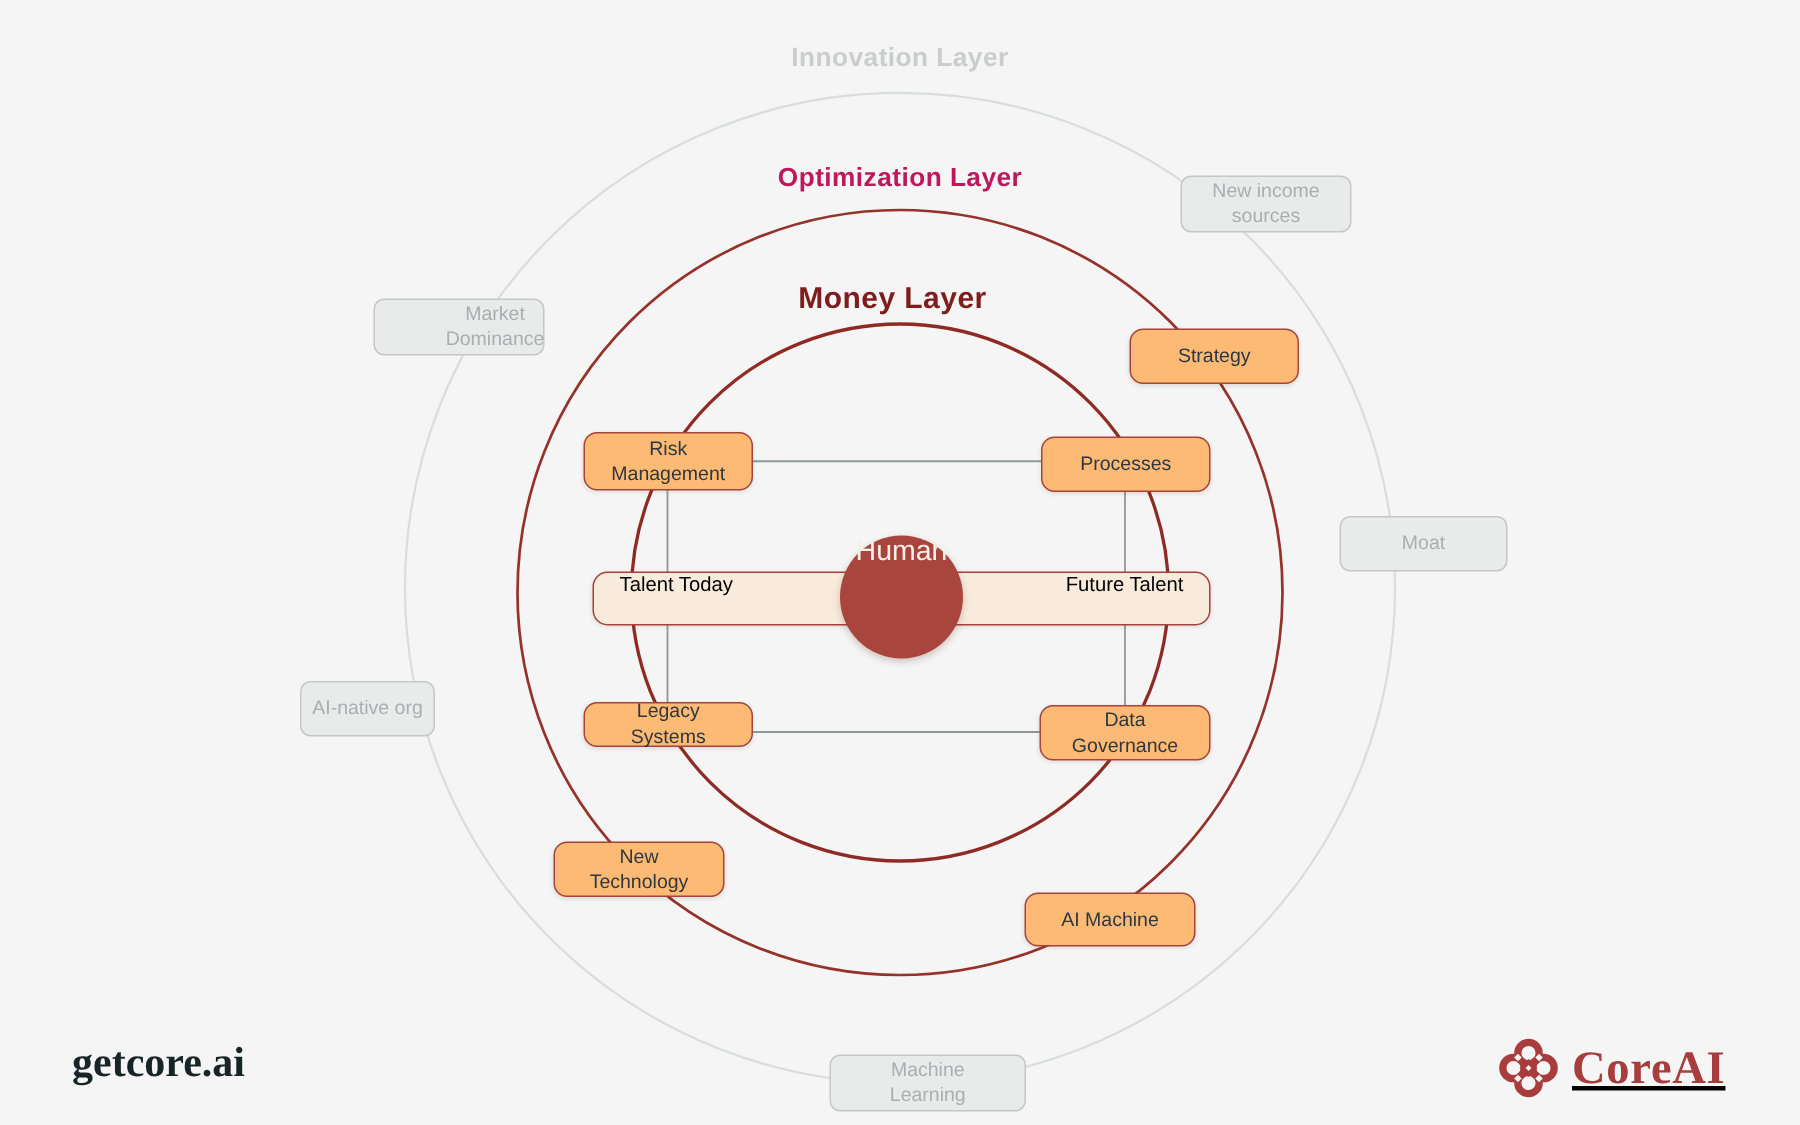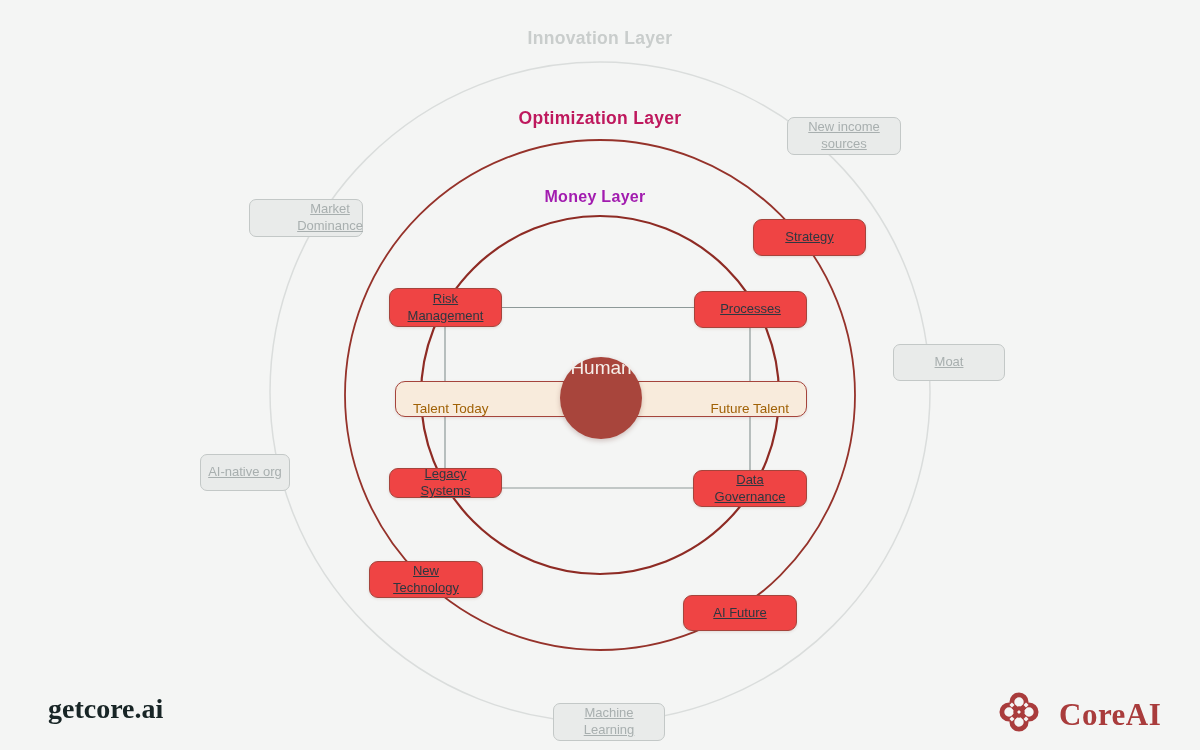--- a/index.html
+++ b/index.html
@@ -15,62 +15,61 @@
 
   .layer-title {
     position: absolute;
     font-weight: 700;
     letter-spacing: 0.3px;
     text-align: center;
     white-space: nowrap;
   }
   .title-innovation { left: 0; right: 0; top: 28px; font-size: 17.5px; color: #C9CDCC; }
   .title-optimization { left: 0; right: 0; top: 108px; font-size: 17.5px; color: #be185d; }
-  .title-money { left: 445px; width: 300px; top: 188px; font-size: 16px; color: #a21caf; }
+  .title-money { left: 445px; width: 300px; top: 188px; font-size: 20px; color: #7f1d1d; }
 
   .node {
     position: absolute;
     box-sizing: border-box;
     display: flex;
     align-items: center;
     justify-content: center;
     text-align: center;
     white-space: pre-line;
     font-size: 13px;
     line-height: 1.3;
     border-radius: 9px;
-    text-decoration: underline;
   }
   .rnode {
-    background: #ef4444;
+    background: #fdba74;
     border: 1.6px solid #A5443C;
     color: #2E3740;
     box-shadow: 0 1px 3px rgba(110, 60, 40, 0.14);
   }
   .gnode {
     background: #E9EBEA;
     border: 1.2px solid #C3C8C7;
     color: #A8AFAF;
     border-radius: 7px;
   }
 
   .talent-bar {
     position: absolute;
     left: 395px; top: 381px;
     width: 412px; height: 36px;
     box-sizing: border-box;
     background: #F8EBDC;
     border: 1.6px solid #A5443C;
     border-radius: 10px;
     display: flex;
-    align-items: flex-end;
+    align-items: flex-start;
     justify-content: space-between;
     padding: 0 17px;
     font-size: 13.5px;
-    color: #a16207;
+    color: #000000;
     box-shadow: 0 1px 3px rgba(110, 60, 40, 0.12);
     gap: 45px;
   }
 
   .human-circle {
     position: absolute;
     left: 560px; top: 357px;
     width: 82px; height: 82px;
     border-radius: 50%;
     background: #A8453C;
@@ -87,22 +86,23 @@
     left: 48px; top: 693px;
     font-family: "Liberation Serif", serif;
     font-weight: 700;
     font-size: 28px;
     color: #182526;
   }
   .brand {
     position: absolute;
     left: 998px; top: 691px;
     display: flex;
-    align-items: flex-end;
-    gap: 19px;
+    align-items: center;
+    gap: 8px;
+    text-decoration: underline;
   }
   .brand-text {
     font-family: "Liberation Serif", serif;
     font-weight: 700;
     font-size: 31px;
     color: #A93C3C;
     letter-spacing: 0.5px;
   }
 
   
@@ -111,21 +111,21 @@
   .n-legacy     { left: 389px; top: 468px; width: 113px; height: 30px; }
   .n-governance { left: 693px; top: 470px; width: 114px; height: 37px; }
   .n-strategy   { left: 753px; top: 219px; width: 113px; height: 37px; }
   .n-newtech    { left: 369px; top: 561px; width: 114px; height: 37px; }
   .n-aiagents   { left: 683px; top: 595px; width: 114px; height: 36px; }
 
   .n-newincome  { left: 787px; top: 117px; width: 114px; height: 38px; }
   .n-market     { left: 249px; top: 199px; width: 114px; height: 38px; padding-left: 48px; }
   .n-moat       { left: 893px; top: 344px; width: 112px; height: 37px; }
   .n-ainative   { left: 200px; top: 454px; width: 90px; height: 37px; }
-  .n-machine    { left: 553px; top: 703px; width: 112px; height: 38px; }
+  .n-machine    { left: 553px; top: 703px; width: 131px; height: 38px; }
 </style>
 </head>
 <body>
 
 <div class="canvas">
 
   <svg class="rings" width="1200" height="750" viewBox="0 0 1200 750">
     <circle cx="600" cy="392" r="330" fill="none" stroke="#DADDDC" stroke-width="1.5"></circle>
     <circle cx="600" cy="395" r="255" fill="none" stroke="#95322A" stroke-width="1.8"></circle>
     <circle cx="600" cy="395" r="179" fill="none" stroke="#8E2B24" stroke-width="2.2"></circle>
@@ -152,21 +152,21 @@
 Management</div>
   <div class="node rnode n-processes">Processes</div>
   <div class="node rnode n-legacy">Legacy
 Systems</div>
   <div class="node rnode n-governance">Data
 Governance</div>
 
   <div class="node rnode n-strategy">Strategy</div>
   <div class="node rnode n-newtech">New
 Technology</div>
-  <div class="node rnode n-aiagents">AI Future</div>
+  <div class="node rnode n-aiagents">AI Machine</div>
 
   <div class="talent-bar">
     <span>Talent Today</span>
     <span>Future Talent</span>
   </div>
   <div class="human-circle">
     <span>Human</span>
   </div>
 
   <div class="wordmark">getcore.ai</div>

